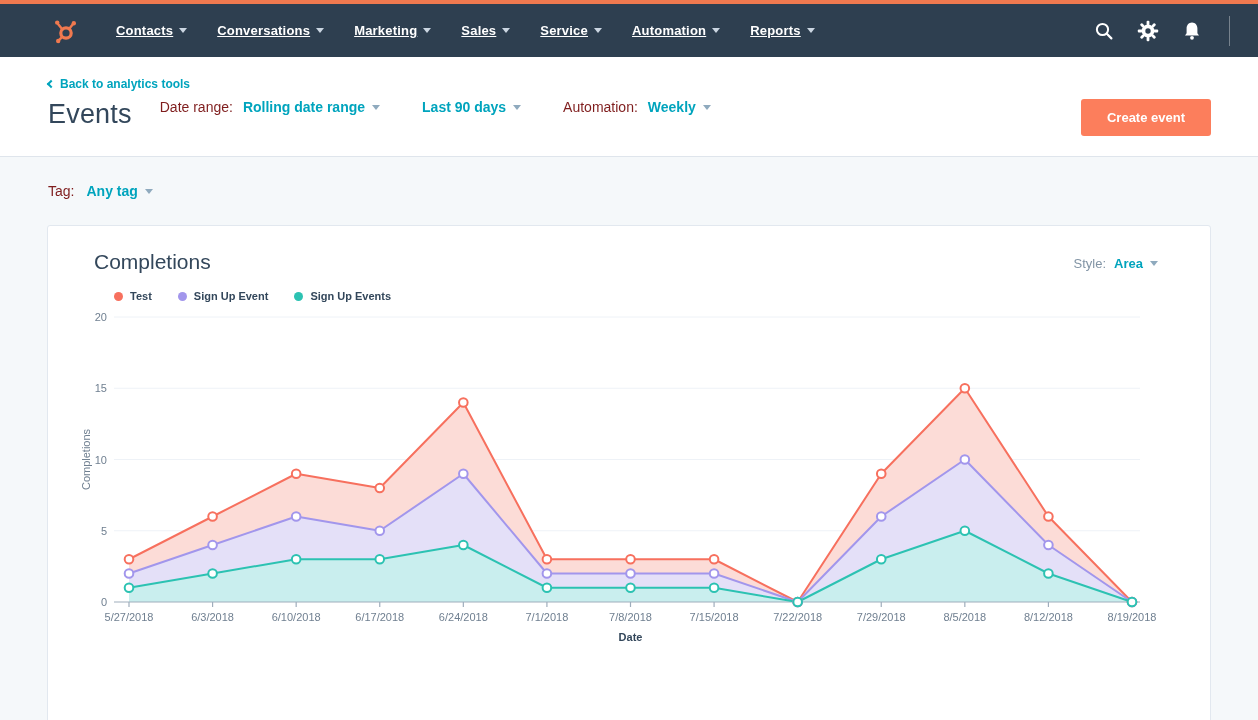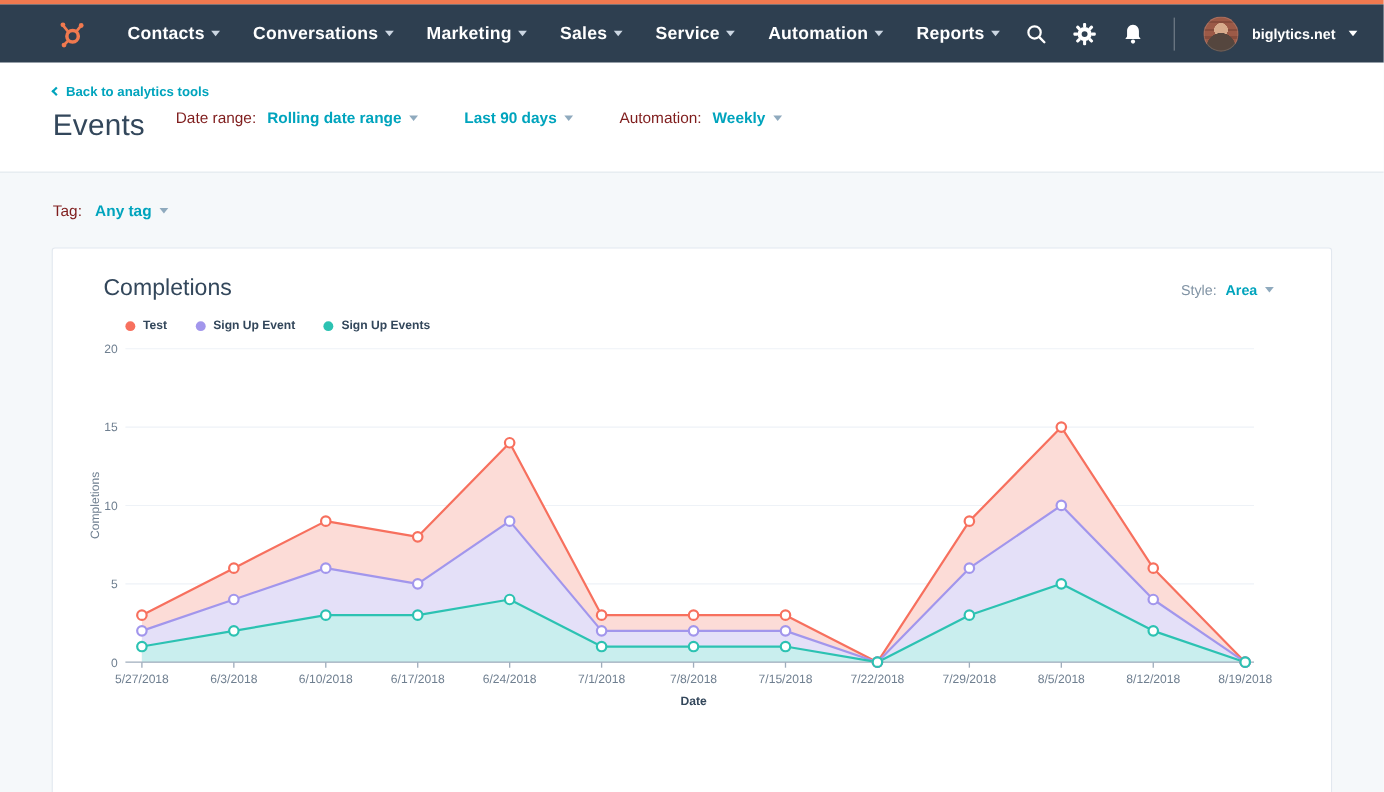--- a/index.html
+++ b/index.html
@@ -4,21 +4,21 @@
 <style>
   * { margin:0; padding:0; box-sizing:border-box; }
   html,body { width:1258px; height:720px; overflow:hidden; }
   body { font-family:"Liberation Sans", sans-serif; background:#f5f8fa; color:#33475b; }
 
   
   .top-strip { height:4px; background:#f0794f; }
   .navbar { height:53px; background:#2e3f50; display:flex; align-items:center; padding:0 24px 0 50px; }
   .nav-logo { width:32px; height:32px; margin-right:34px; cursor:pointer; flex:none; }
   .nav-menu { display:flex; align-items:center; gap:30px; }
-  .nav-item { display:flex; align-items:center; gap:6px; color:#fff; font-size:16px; font-weight:700; letter-spacing:.2px; cursor:pointer; white-space:nowrap; }
+  .nav-item { display:flex; align-items:center; gap:6px; color:#fff; font-size:13px; font-weight:700; letter-spacing:.2px; cursor:pointer; white-space:nowrap;text-decoration:underline; }
   .caret-down { width:0; height:0; border-left:4px solid transparent; border-right:4px solid transparent; border-top:5px solid currentColor; display:inline-block; }
   .nav-item .caret-down { border-top-color:#cbd6e2; }
   .nav-right { margin-left:auto; display:flex; align-items:center; gap:22px; }
   .nav-icon { width:22px; height:22px; cursor:pointer; display:flex; align-items:center; justify-content:center; }
   .nav-divider { width:1px; height:30px; background:rgba(255,255,255,.35); margin:0 4px; }
   .account { display:flex; align-items:center; gap:12px; cursor:pointer; color:#fff; font-size:13px; font-weight:700; }
   .avatar { width:32px; height:32px; border-radius:50%; flex:none;
     background:
       radial-gradient(circle at 50% 88%, #55463e 0 40%, rgba(0,0,0,0) 41%),
       radial-gradient(circle at 50% 38%, #d7ab8c 0 24%, rgba(0,0,0,0) 25%),
@@ -130,25 +130,20 @@
         <circle cx="11" cy="11" r="2.7" fill="#2e3f50"></circle>
       </svg>
     </span>
     <span class="nav-icon">
       <svg viewBox="0 0 22 22" width="22" height="22">
           <path d="M11 2.6 C7.6 2.6 5.6 5.4 5.6 8.6 L5.6 13.2 L4 15.4 L18 15.4 L16.4 13.2 L16.4 8.6 C16.4 5.4 14.4 2.6 11 2.6 Z" fill="#fff"></path>
           <circle cx="11" cy="17.8" r="1.9" fill="#fff"></circle>
         </svg>
     </span>
     <span class="nav-divider"></span>
-    <div class="account">
-      <span class="avatar"></span>
-      <span>biglytics.net</span>
-      <span class="caret-down" style="border-top-color:#fff"></span>
-    </div>
   </div>
 </div>
 
 <div class="page-header">
   <span class="back-link">
     <span class="chev-left"></span>
     <span>Back to analytics tools</span>
   </span>
   <div class="header-row">
     <span class="page-title">Events</span>
@@ -163,20 +158,21 @@
         <span>Last 90 days</span>
         <span class="caret-down"></span>
       </span>
       <span class="gap"></span>
       <span class="filter-label">Automation:</span>
       <span class="dropdown">
         <span>Weekly</span>
         <span class="caret-down"></span>
       </span>
     </div>
+    <button class="btn btn-create">Create event</button>
   </div>
 </div>
 
 <div class="toolbar">
   <div class="tag-group">
     <span class="filter-label">Tag:</span>
     <span class="dropdown">
       <span>Any tag</span>
       <span class="caret-down"></span>
     </span>

